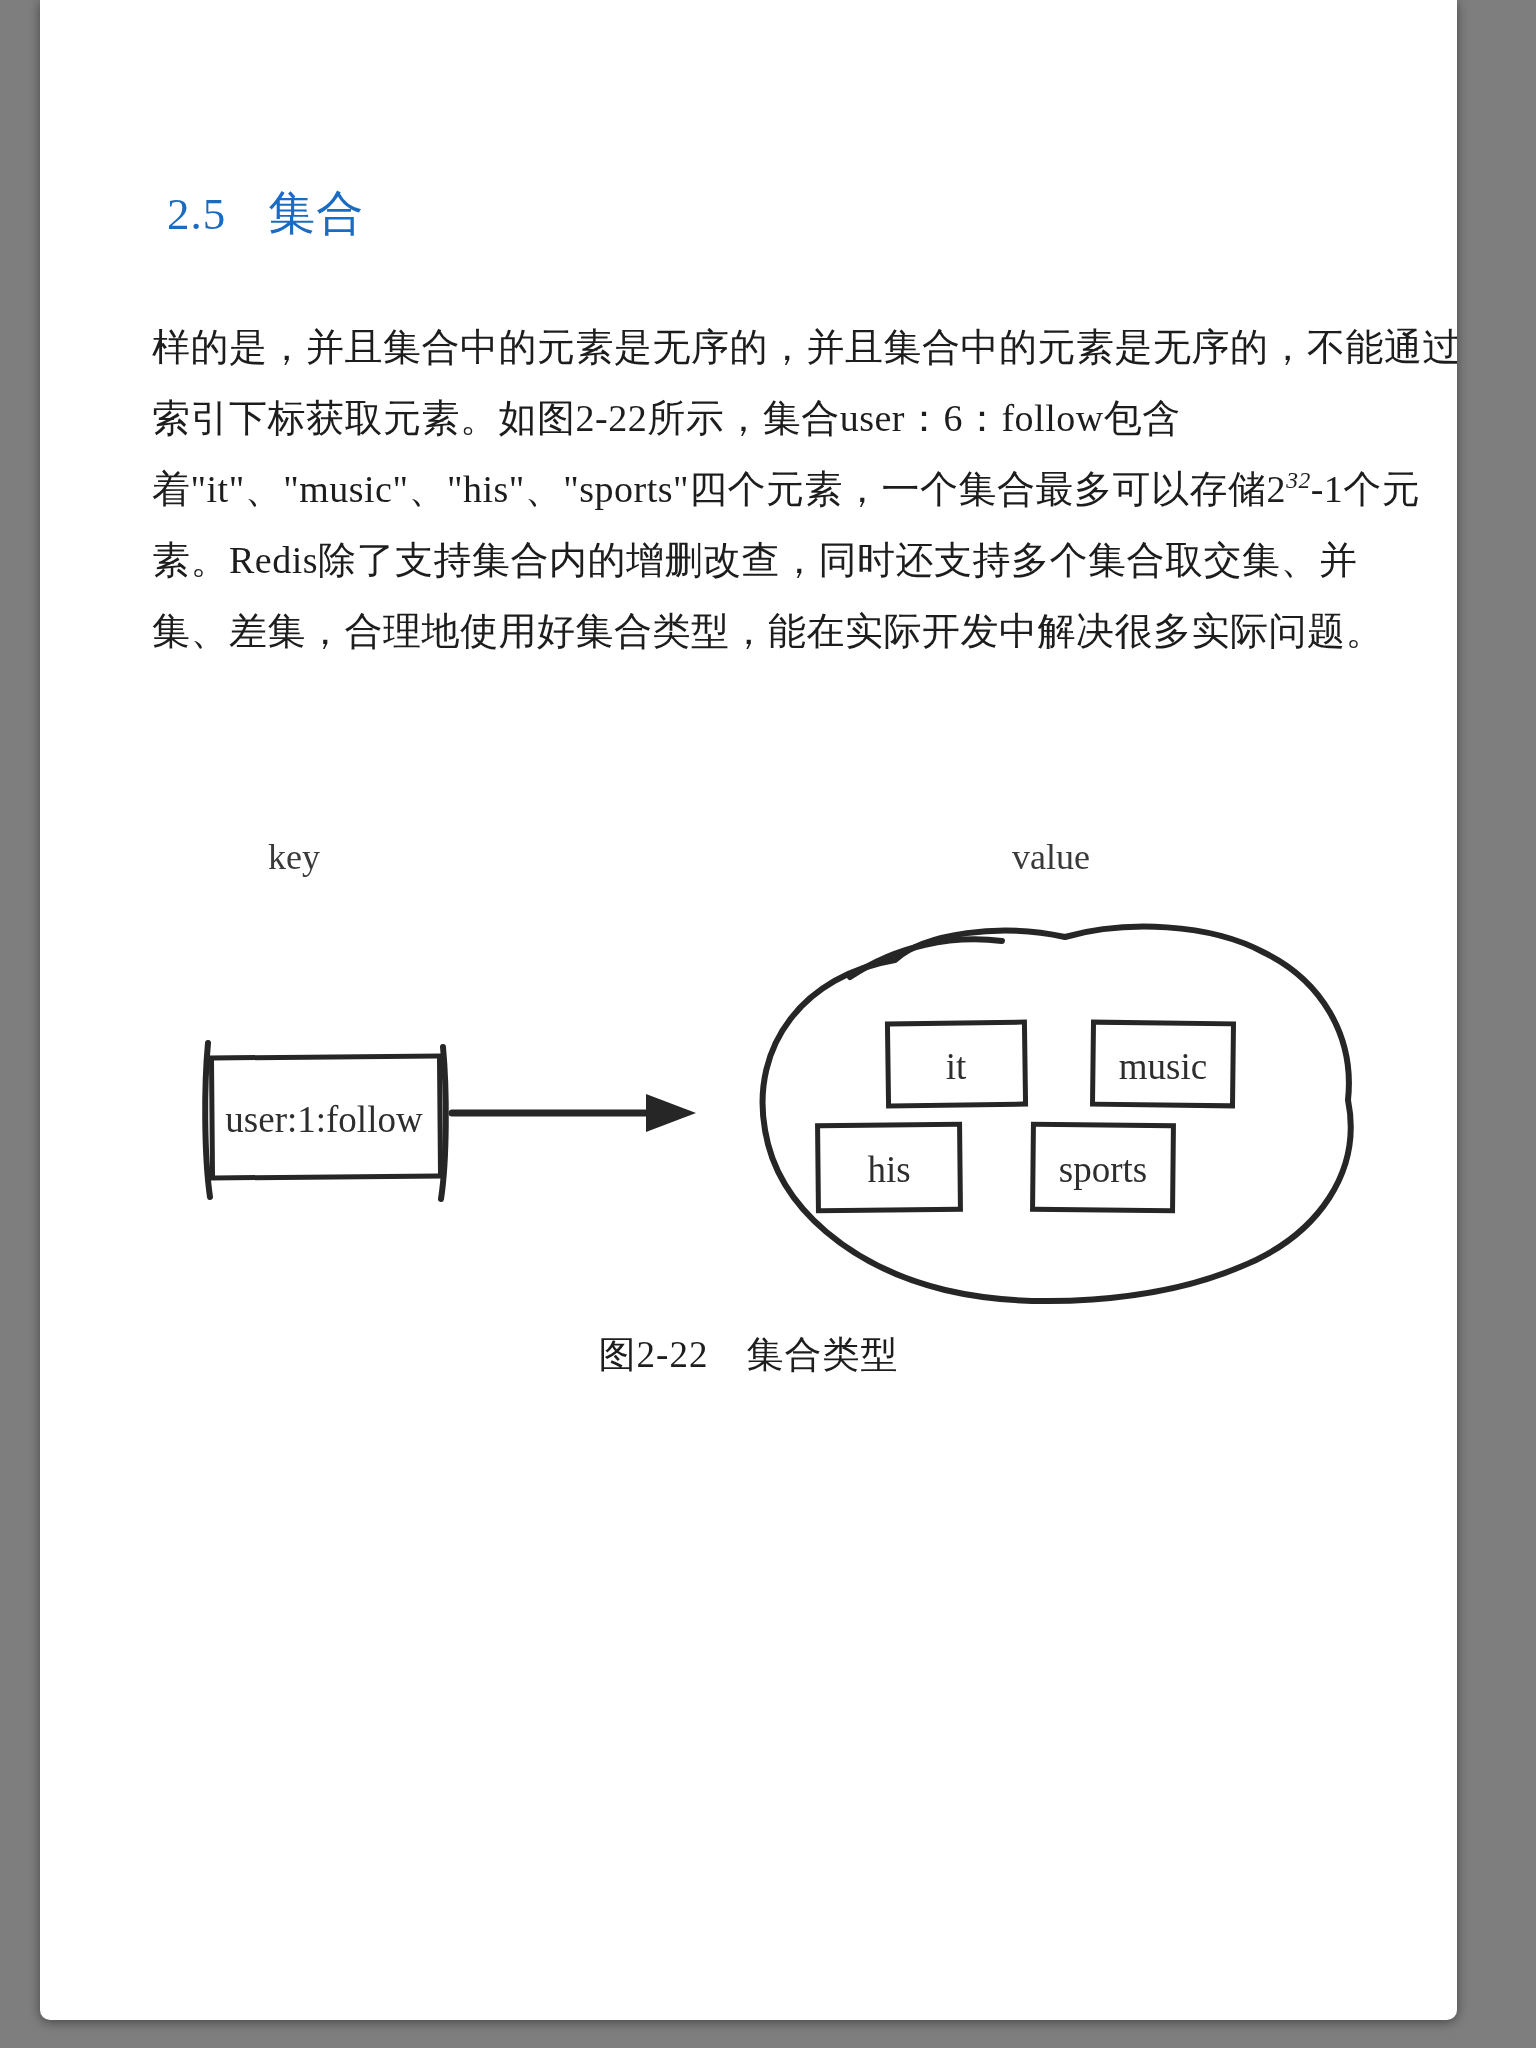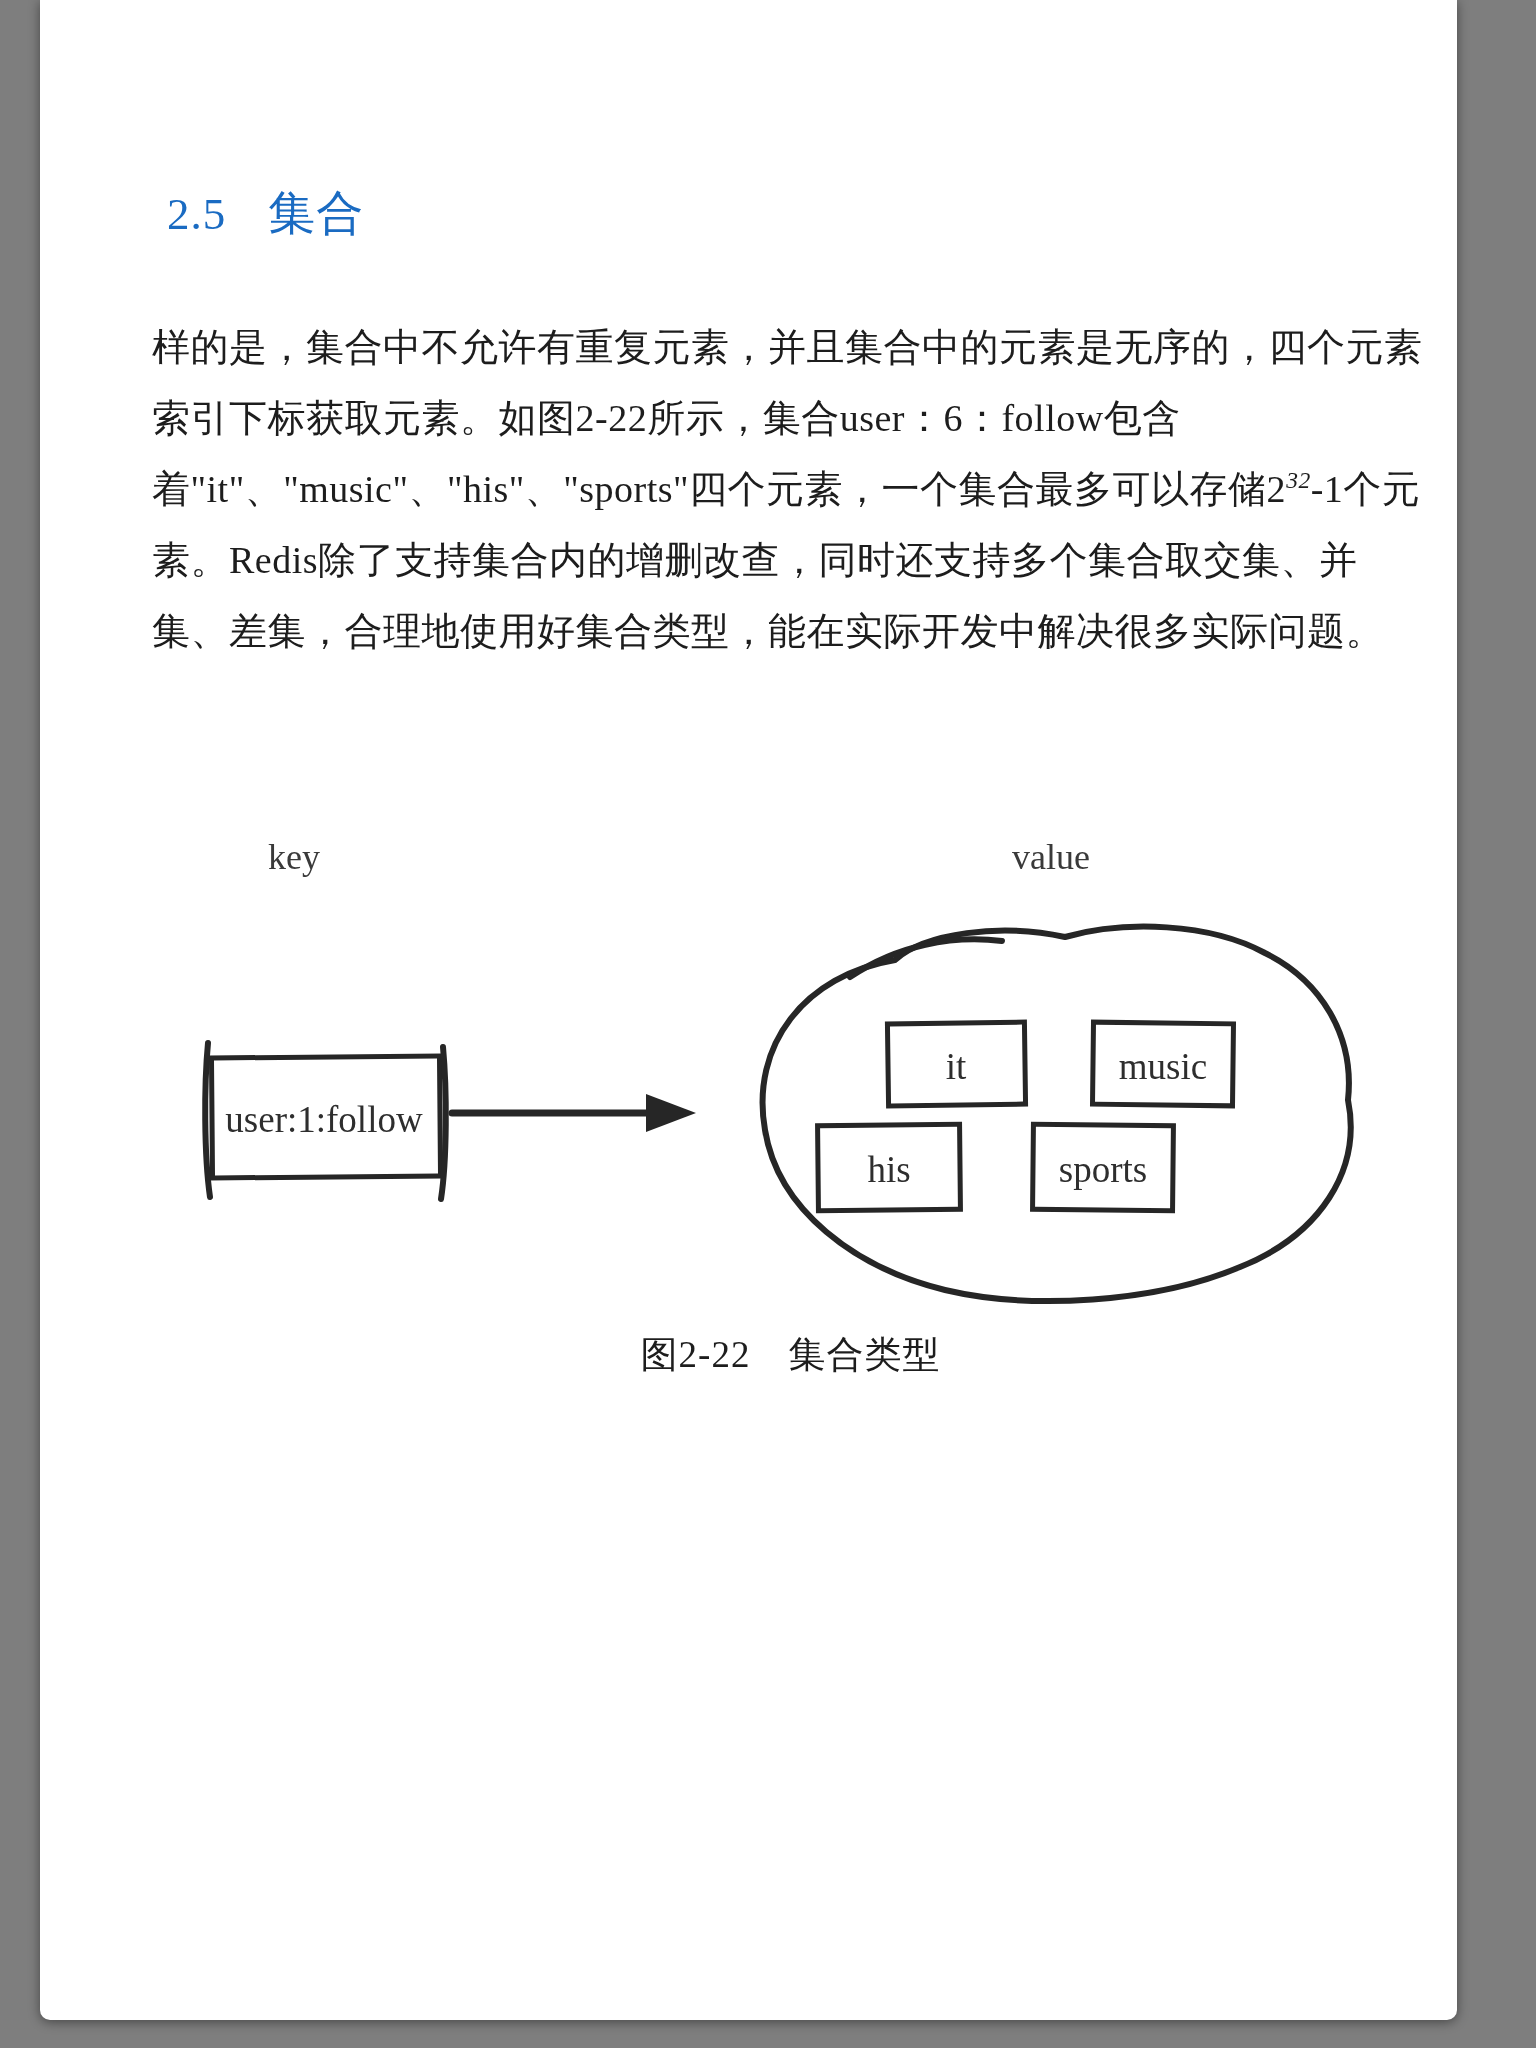--- a/index.html
+++ b/index.html
@@ -40,38 +40,37 @@
   .figsvg{position:absolute;left:110px;top:915px;}
   .figsvg text{
     font-family:"Liberation Serif","DejaVu Serif",serif;
     font-size:37px;fill:#2e2e2e;
   }
   .sketch{stroke:#262626;fill:none;stroke-linecap:round;}
   .caption{
     position:absolute;left:0;top:1330px;width:100%;
     text-align:center;font-size:37px;color:#1d1d1d;
     letter-spacing:1px;
-    padding-left:42px;
   }
   .pagenum{
     position:absolute;left:0;top:1960px;width:100%;
     text-align:center;font-size:37px;color:#1d1d1d;
   }
 </style>
 </head>
 <body>
 
 <div class="page">
 
   <div class="heading">
     <span class="num">2.5</span><span class="ttl">集合</span>
   </div>
 
   <div class="bodytext">
-    <div class="ln">样的是，集合中不允许有重复元素，并且集合中的元素是无序的，四个元素</div>
+    <div class="ln">样的是，并且集合中的元素是无序的，并且集合中的元素是无序的，不能通过</div>
     <div class="ln">索引下标获取元素。如图2-22所示，集合user：6：follow包含</div>
     <div class="ln"><span>着"it"、"music"、"his"、"sports"四个元素，一个集合最多可以存储2</span><sup>32</sup><span>-1个元</span></div>
     <div class="ln">素。Redis除了支持集合内的增删改查，同时还支持多个集合取交集、并</div>
     <div class="ln">集、差集，合理地使用好集合类型，能在实际开发中解决很多实际问题。</div>
   </div>
 
   <div class="fig-label key">key</div>
   <div class="fig-label value">value</div>
 
   <svg class="figsvg" width="1270" height="410" viewBox="0 0 1270 410">

